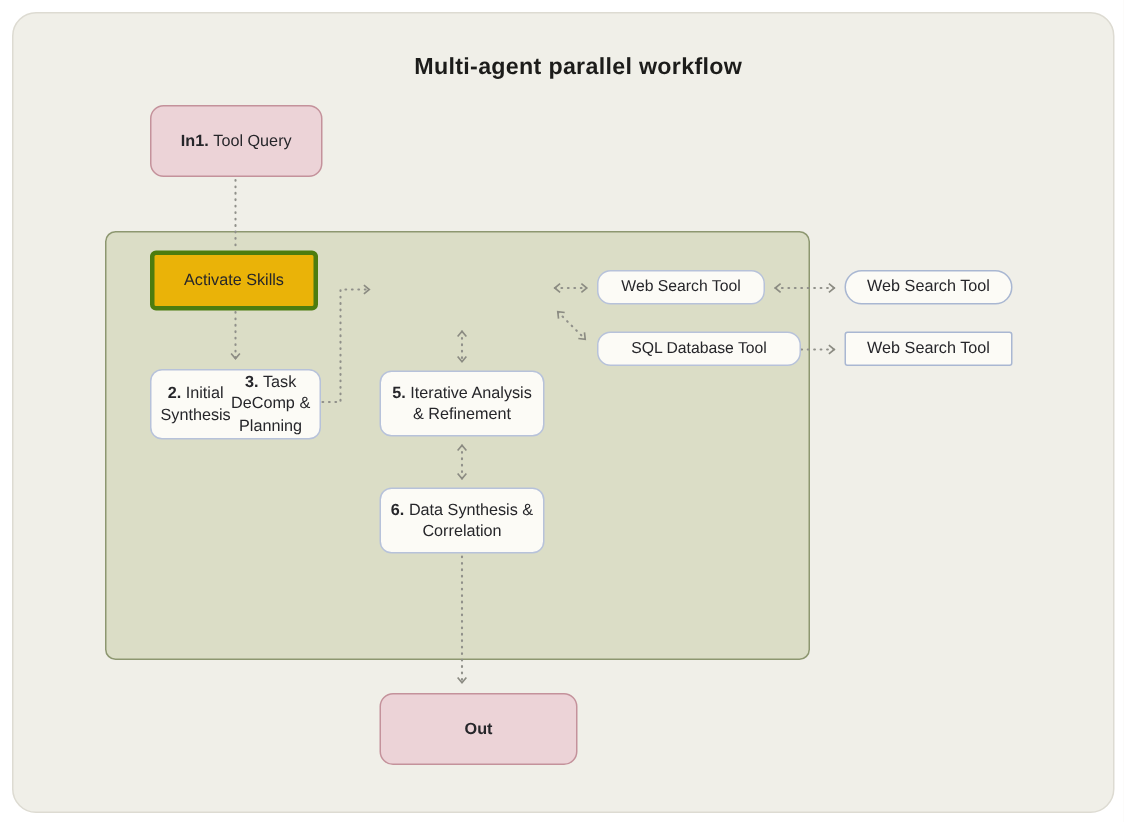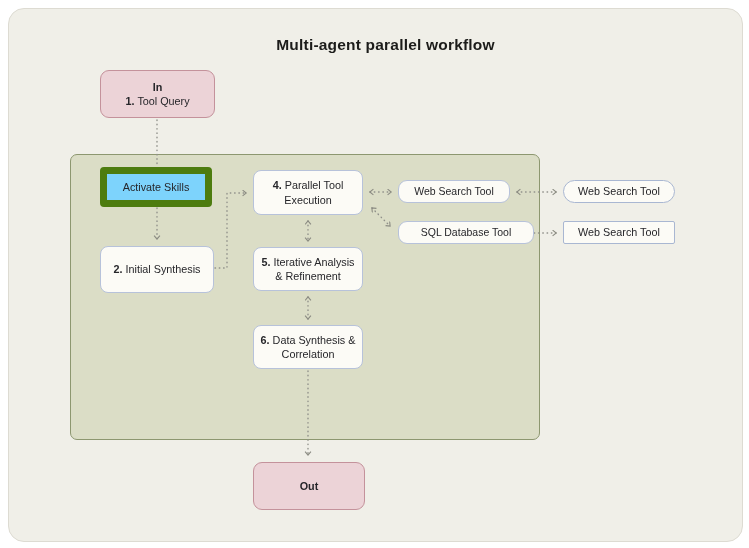--- a/index.html
+++ b/index.html
@@ -1,24 +1,24 @@
 <!DOCTYPE html>
 <html><head>
 <meta charset="utf-8">
 <style>
   html,body{margin:0;padding:0;background:#ffffff;}
   body{width:749px;height:548px;position:relative;font-family:"Liberation Sans",sans-serif;overflow:hidden;}
   .panel{position:absolute;left:8px;top:8px;width:733px;height:532px;background:#f0efe8;border:1px solid #dddbd2;border-radius:16px;}
   .canvas{position:absolute;inset:0;}
   .title{position:absolute;left:0;top:36px;width:100%;text-align:center;font-size:15.5px;font-weight:700;color:#1c1c1a;letter-spacing:.2px;margin-left:11px;}
   .container-box{position:absolute;left:70px;top:154px;width:468px;height:284px;background:#dbddc6;border:1.5px solid #8d9770;border-radius:7px;}
-  .node{position:absolute;display:flex;flex-direction:column;align-items:center;justify-content:center;text-align:center;font-size:10.8px;color:#26262a;line-height:1.3;box-sizing:border-box;padding:3px 6px;}
+  .node{position:absolute;display:flex;align-items:center;justify-content:center;text-align:center;font-size:10.8px;color:#26262a;line-height:1.3;box-sizing:border-box;padding:3px 6px;}
   .node b{font-weight:700;}
   .pink{background:#ecd3d7;border:1.5px solid #c4929b;border-radius:9px;}
-  .lavender{background:#7dd3fc;border:7px solid #4d7c0f;border-radius:4px;}
+  .lavender{background:#eab308;border:3px solid #4d7c0f;border-radius:4px;}
   .white{background:#fcfbf6;border:1px solid #b7c2da;border-radius:8px;}
   .tool{background:#fcfbf6;border:1px solid #b7c2da;border-radius:9px;font-size:10.5px;}
   .pill{background:#fcfbf6;border:1px solid #a9b7d2;border-radius:12px;}
   .rect{background:#fcfbf6;border:1px solid #a9b7d2;border-radius:2px;}
   svg.connectors{position:absolute;inset:0;pointer-events:none;}
   svg.connectors path.c{fill:none;stroke:#90908a;stroke-width:1.4;stroke-dasharray:.5 3.8;stroke-linecap:round;}
 </style>
 </head>
 <body>
 
@@ -52,25 +52,23 @@
     <div><b>In</b></div>
     <div><b>1.</b>&nbsp;<span>Tool Query</span></div>
   </div>
 
   <div class="node lavender" style="left:100px;top:167px;width:112px;height:40px;">
     <span>Activate Skills</span>
   </div>
 
   <div class="node white" style="left:100px;top:246px;width:114px;height:47px;">
     <div><b>2.</b>&nbsp;<span>Initial Synthesis</span></div>
+    <div><b>3.</b>&nbsp;<span>Task DeComp &amp; Planning</span></div>
   </div>
 
-  <div class="node white" style="left:253px;top:170px;width:110px;height:45px;">
-    <div><b>4.</b>&nbsp;<span>Parallel Tool Execution</span></div>
-  </div>
 
   <div class="node white" style="left:253px;top:247px;width:110px;height:44px;">
     <div><b>5.</b>&nbsp;<span>Iterative Analysis &amp; Refinement</span></div>
   </div>
 
   <div class="node white" style="left:253px;top:325px;width:110px;height:44px;">
     <div><b>6.</b>&nbsp;<span>Data Synthesis &amp; Correlation</span></div>
   </div>
 
   <div class="node tool" style="left:398px;top:180px;width:112px;height:23px;">
@@ -82,17 +80,17 @@
   </div>
 
   <div class="node pill" style="left:563px;top:180px;width:112px;height:23px;">
     <span>Web Search Tool</span>
   </div>
 
   <div class="node rect" style="left:563px;top:221px;width:112px;height:23px;">
     <span>Web Search Tool</span>
   </div>
 
-  <div class="node pink" style="left:253px;top:462px;width:112px;height:48px;">
+  <div class="node pink" style="left:253px;top:462px;width:132px;height:48px;">
     <div><b>Out</b></div>
   </div>
 
 </div>
 
 </body></html>

